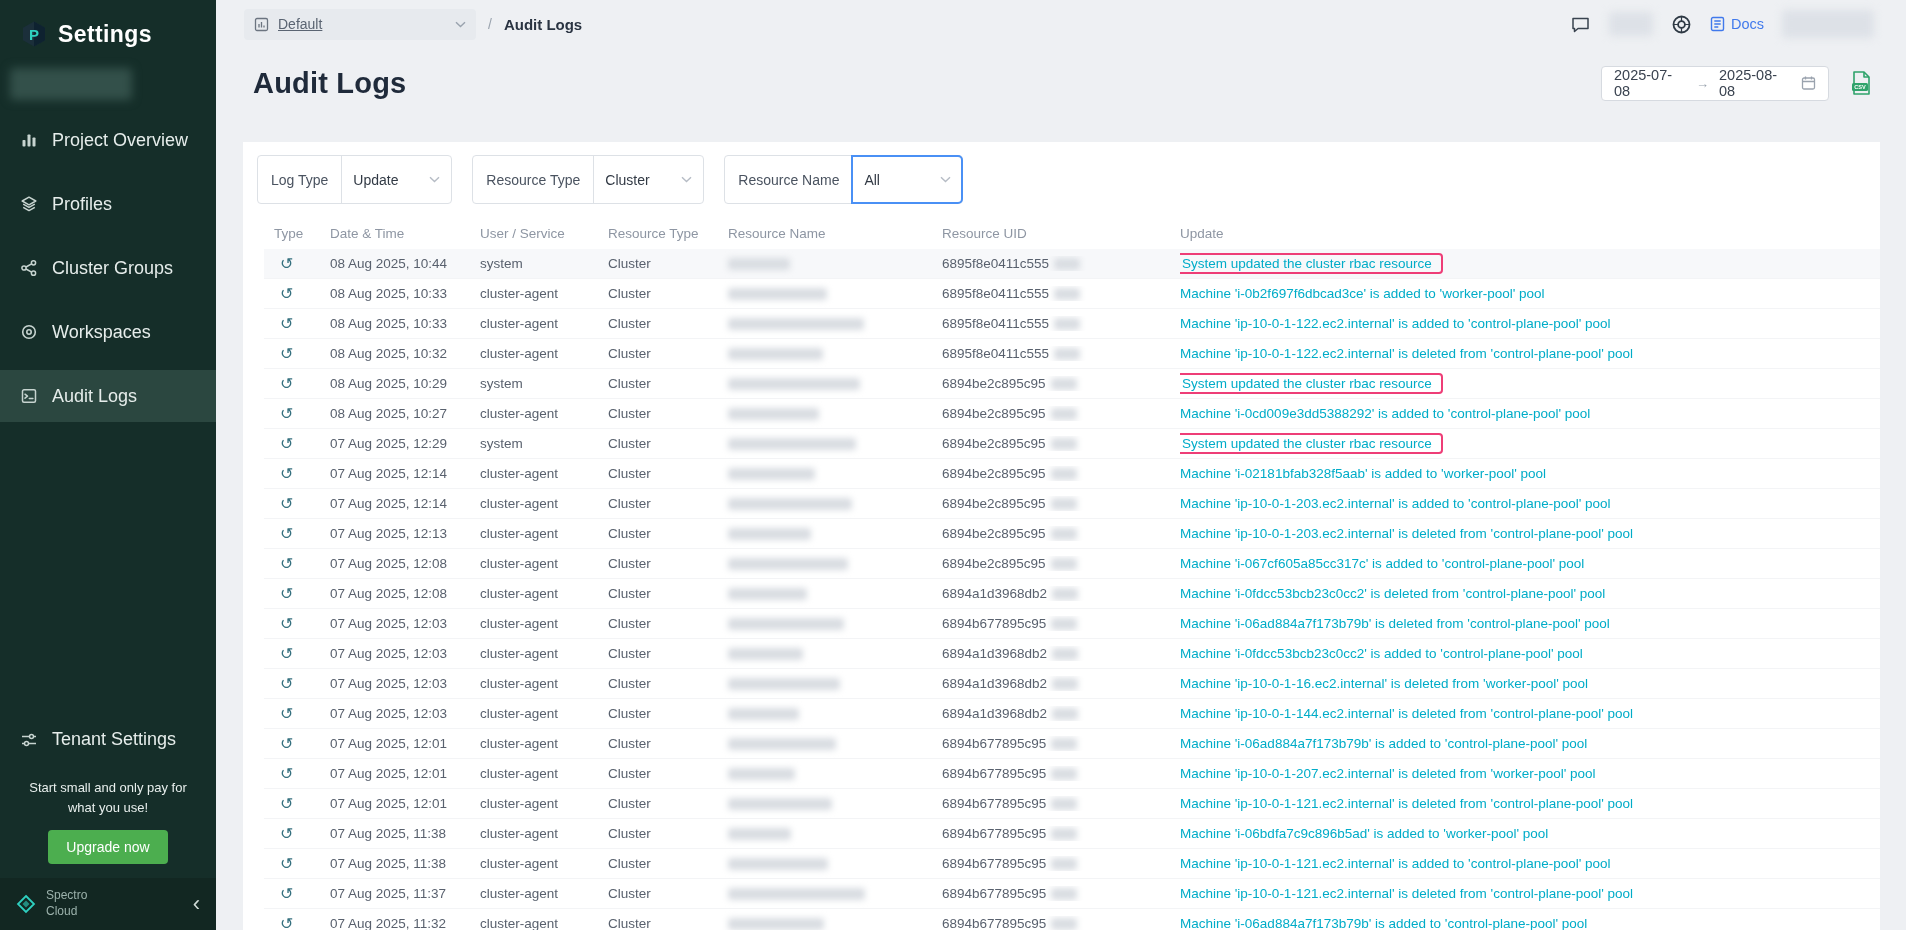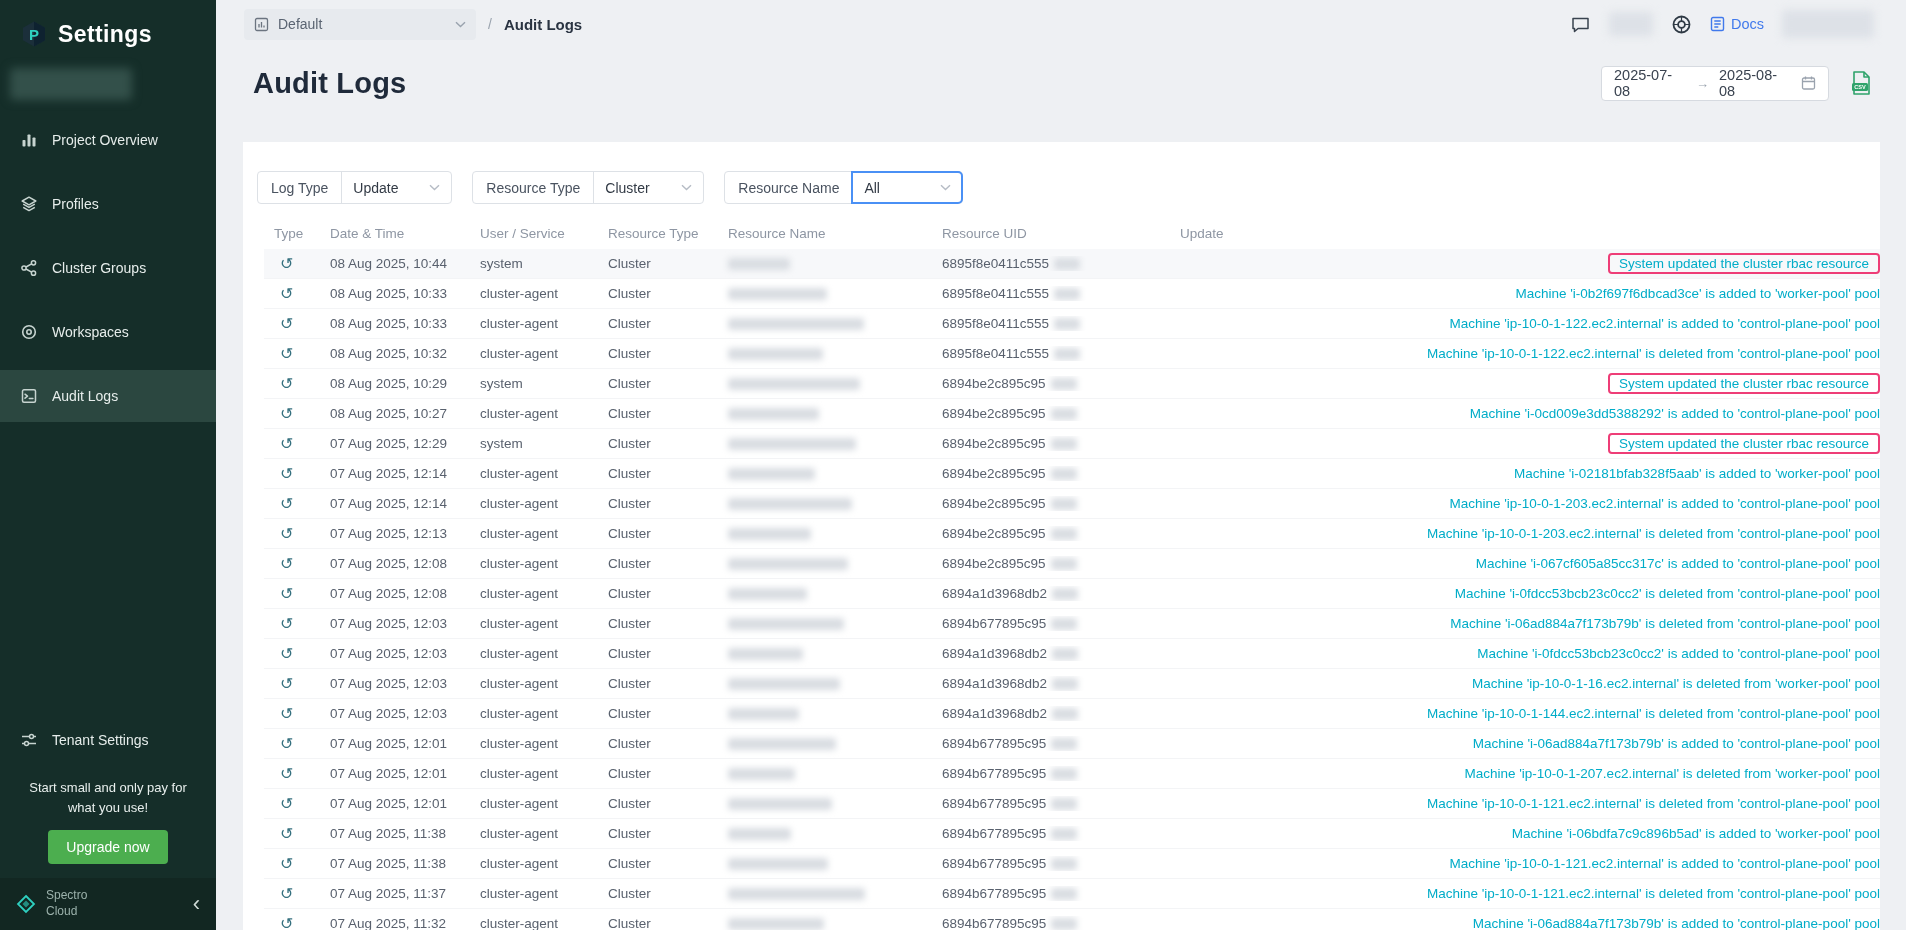--- a/index.html
+++ b/index.html
@@ -17,21 +17,21 @@
   }
   .logo-row { display:flex; align-items:center; gap:10px; padding:20px 18px 8px 20px; cursor:pointer; }
   .logo-text { font-size:23px; font-weight:600; letter-spacing:.4px; color:#fff; }
   .scope-blur {
     margin:12px 0 14px 10px; height:32px; width:122px;
     background:#33504a; border-radius:4px; filter:blur(5px); cursor:pointer;
   }
   .nav { display:flex; flex-direction:column; }
   .nav-item {
     display:flex; align-items:center; gap:14px; height:52px; padding:0 20px;
-    font-size:14px; cursor:pointer; margin-bottom:12px; white-space:nowrap;
+    font-size:18px; cursor:pointer; margin-bottom:12px; white-space:nowrap;
   }
   .nav-item .ic { width:18px; height:18px; flex-shrink:0; color:#c7d4d0; display:flex; align-items:center; justify-content:center; }
   .nav-item.active { background:#2b4740; margin-bottom:12px; }
   .sidebar-spacer { flex:1; }
   .promo { text-align:center; font-size:13px; line-height:1.55; padding:0 22px; color:#e8efed; }
   .upgrade-btn {
     display:block; margin:12px auto 14px; background:var(--green,#4cae4f); color:#fff;
     border:none; border-radius:4px; padding:9px 18px; font-size:14px;
     font-family:inherit; cursor:pointer;
   }
@@ -41,21 +41,21 @@
   }
   .brand-lines { font-size:12px; line-height:1.3; color:#9cb2ac; }
   .collapse { margin-left:auto; font-size:22px; color:#cfdad6; cursor:pointer; line-height:1; }
 
   
   .main { flex:1; display:flex; flex-direction:column; min-width:0; }
   .topbar { height:48px; display:flex; align-items:center; padding:0 32px 0 28px; }
   .project-select {
     display:flex; align-items:center; gap:9px; width:232px; height:31px;
     background:#e7eaee; border-radius:4px; padding:0 10px; color:#5a6472;
-    font-size:14px; cursor:pointer;
+    font-size:14px; cursor:pointer;text-decoration:underline;
   }
   .project-select .chev { margin-left:auto; color:#9aa3ae; }
   .crumb-sep { color:#9aa3ae; margin:0 12px; font-size:14px; }
   .crumb-current { font-weight:700; font-size:15px; color:#2a3442; }
   .topbar-right { margin-left:auto; display:flex; align-items:center; gap:18px; }
   .tb-icon { color:#39434f; display:flex; cursor:pointer; }
   .blur-box { background:#dde1e7; border-radius:4px; filter:blur(4px); }
   .docs-link { display:flex; align-items:center; gap:6px; color:var(--docs-blue,#4079ec); font-size:14.5px; cursor:pointer; }
 
   .page-head { display:flex; align-items:center; height:78px; padding:0 32px 8px 37px; }
@@ -66,39 +66,39 @@
     border:1px solid #d6dae0; background:#fff; border-radius:4px; padding:0 12px;
     font-size:14.5px; color:#3a4350; cursor:pointer;
   }
   .date-arrow { color:#9aa3ae; font-size:13px; }
   .date-range .cal { margin-left:auto; color:#9aa3ae; display:flex; }
   .csv-btn { display:flex; cursor:pointer; color:#2fa36b; }
 
   
   .card { background:#fff; margin:16px 26px 0 27px; flex:1; overflow:hidden; }
   .filters { display:flex; align-items:center; gap:20px; padding:13px 14px; }
-  .filter-group { display:flex; align-items:stretch; height:33px; border:1px solid #dde1e6; border-radius:4px; background:#fff;margin-top:16px; }
+  .filter-group { display:flex; align-items:stretch; height:49px; border:1px solid #dde1e6; border-radius:4px; background:#fff; }
   .filter-label { display:flex; align-items:center; padding:0 13px; font-size:14px; color:#4a5360; }
   .filter-select { display:flex; align-items:center; gap:18px; padding:0 11px; border-left:1px solid #dde1e6; font-size:14px; color:#323a45; min-width:110px; cursor:pointer; }
   .filter-select .chev { margin-left:auto; color:#b6bcc5; }
   .filter-select.focused { outline:2px solid #4a90f5; outline-offset:-1px; border-radius:0 4px 4px 0; }
 
   .thead, .row {
     display:grid;
     grid-template-columns:56px 150px 128px 120px 214px 238px 1fr;
     align-items:center; padding-left:10px;margin-left:21px;
   }
   .thead { height:32px; color:#8e96a3; font-size:13.5px; }
   .rows .row { height:30px; border-bottom:1px solid #f3f4f6; font-size:13.5px; color:#59616e; cursor:default; }
   .rows div.row:nth-of-type(1) { background:#f7f8fa; }
   .history-ic { color:#35707f; font-size:16px; padding-left:6px; cursor:pointer; }
   .blur-chip { display:inline-block; height:12px; background:#d9dde2; border-radius:3px; filter:blur(3px); vertical-align:middle; }
   .uid-cell { display:flex; align-items:center; gap:5px; overflow:hidden; white-space:nowrap; }
   .uid-cell .blur-chip { width:26px; flex-shrink:0; }
-  .upd-cell { overflow:hidden; white-space:nowrap;text-align:right; }
+  .upd-cell { overflow:hidden; white-space:nowrap; }
   .update-link { color:var(--accent,#00acc8); cursor:pointer; display:inline-block; }
   .update-link.highlighted {
     border:2px solid var(--highlight,#ee3d77); border-radius:4px;
     padding:1px 9px; margin-left:-9px;
   }
   svg { display:block; }
 </style>
 </head>
 <body>
 

